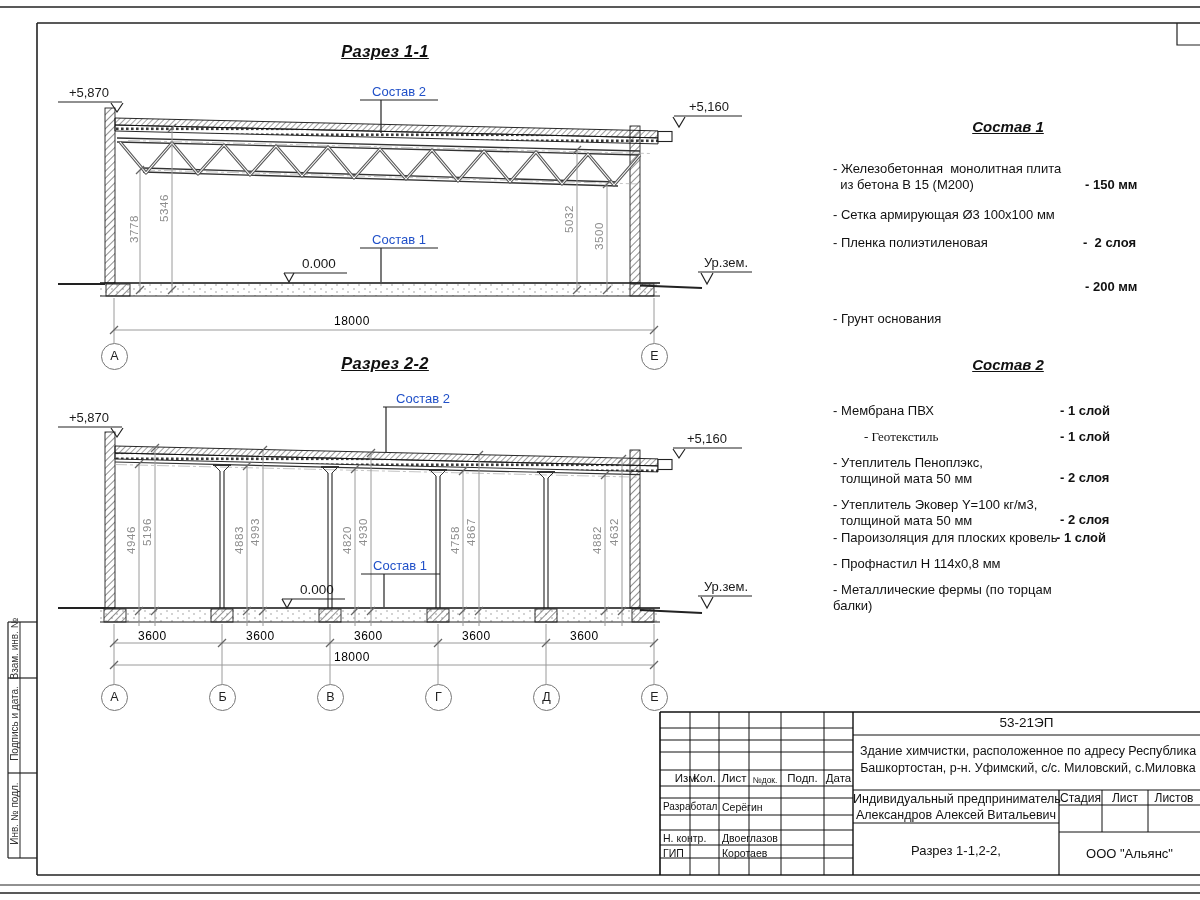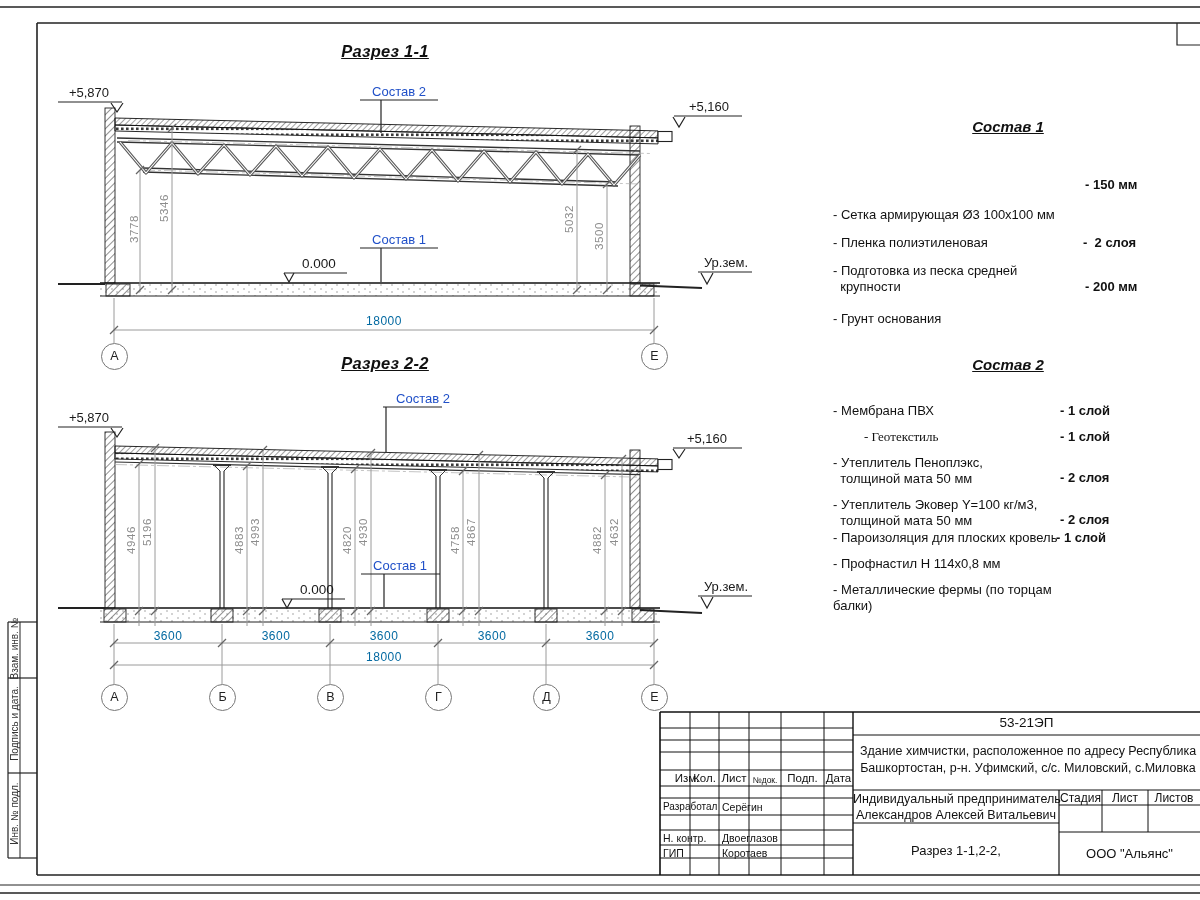--- a/index.html
+++ b/index.html
@@ -5,21 +5,21 @@
   html,body{margin:0;padding:0;background:#fff;}
   .sheet{position:relative;width:1200px;height:900px;background:#ffffff;
          font-family:"Liberation Sans",sans-serif;overflow:hidden;}
   svg.linework{position:absolute;left:0;top:0;}
   .lbl{position:absolute;font-size:13px;color:#1a1a1a;white-space:nowrap;}
   .c{text-align:center;}
   .sec-title{font-size:16.5px;font-style:italic;text-decoration:underline;color:#111;letter-spacing:.3px;font-weight:bold;}
   .blue{color:#2050c8;}
   .vdim{position:absolute;width:90px;text-align:center;transform:rotate(-90deg);
         color:#8c8c8c;font-size:11.5px;letter-spacing:.6px;}
-  .gdim{position:absolute;color:#0369a1;font-size:12px;text-align:center;letter-spacing:.5px;}
+  .gdim{position:absolute;color:#000000;font-size:12px;letter-spacing:.5px;}
   .bubble{position:absolute;width:25px;height:25px;border:1.2px solid #777;border-radius:50%;
           background:#fff;text-align:center;line-height:25px;font-size:12.5px;color:#222;}
   .list-title{position:absolute;font-size:15px;font-style:italic;font-weight:bold;
               text-decoration:underline;color:#111;text-align:center;width:140px;}
   .item-name{position:absolute;font-size:13px;color:#111;white-space:pre-wrap;line-height:15.5px;width:260px;}
   .item-val{position:absolute;font-size:13px;color:#111;white-space:pre;font-weight:bold;}
   .tb-text{position:absolute;color:#111;white-space:nowrap;}
   .rot{position:absolute;width:100px;text-align:center;transform:rotate(-90deg);
        font-size:10px;color:#333;}
 </style>
@@ -316,26 +316,26 @@
 <div class="gdim" style="left:334px;top:650px;width:100px;">18000</div>
 
 <div class="bubble" style="left:101px;top:684px;">А</div>
 <div class="bubble" style="left:209px;top:684px;">Б</div>
 <div class="bubble" style="left:317px;top:684px;">В</div>
 <div class="bubble" style="left:425px;top:684px;">Г</div>
 <div class="bubble" style="left:533px;top:684px;">Д</div>
 <div class="bubble" style="left:641px;top:684px;">Е</div>
 
 <div class="list-title" style="left:938px;top:118px;">Состав 1</div>
+<div class="item-name" style="left:833px;top:161px;">- Железобетонная  монолитная плита
+  из бетона В 15 (М200)</div>
 <div class="item-val" style="left:1085px;top:177px;">- 150 мм</div>
 <div class="item-name" style="left:833px;top:207px;">- Сетка армирующая Ø3 100х100 мм</div>
 <div class="item-name" style="left:833px;top:235px;">- Пленка полиэтиленовая</div>
 <div class="item-val" style="left:1083px;top:235px;">-  2 слоя</div>
-<div class="item-name" style="left:833px;top:263px;">- Подготовка из песка средней
-  крупности</div>
 <div class="item-val" style="left:1085px;top:279px;">- 200 мм</div>
 <div class="item-name" style="left:833px;top:311px;">- Грунт основания</div>
 
 <div class="list-title" style="left:938px;top:356px;">Состав 2</div>
 <div class="item-name" style="left:833px;top:403px;">- Мембрана ПВХ</div>
 <div class="item-val" style="left:1060px;top:403px;">- 1 слой</div>
 <div class="item-name" style="left:864px;top:429px;font-family:Liberation Serif, serif;">- Геотекстиль</div>
 <div class="item-val" style="left:1060px;top:429px;">- 1 слой</div>
 <div class="item-name" style="left:833px;top:455px;">- Утеплитель Пеноплэкс,
   толщиной мата 50 мм</div>

